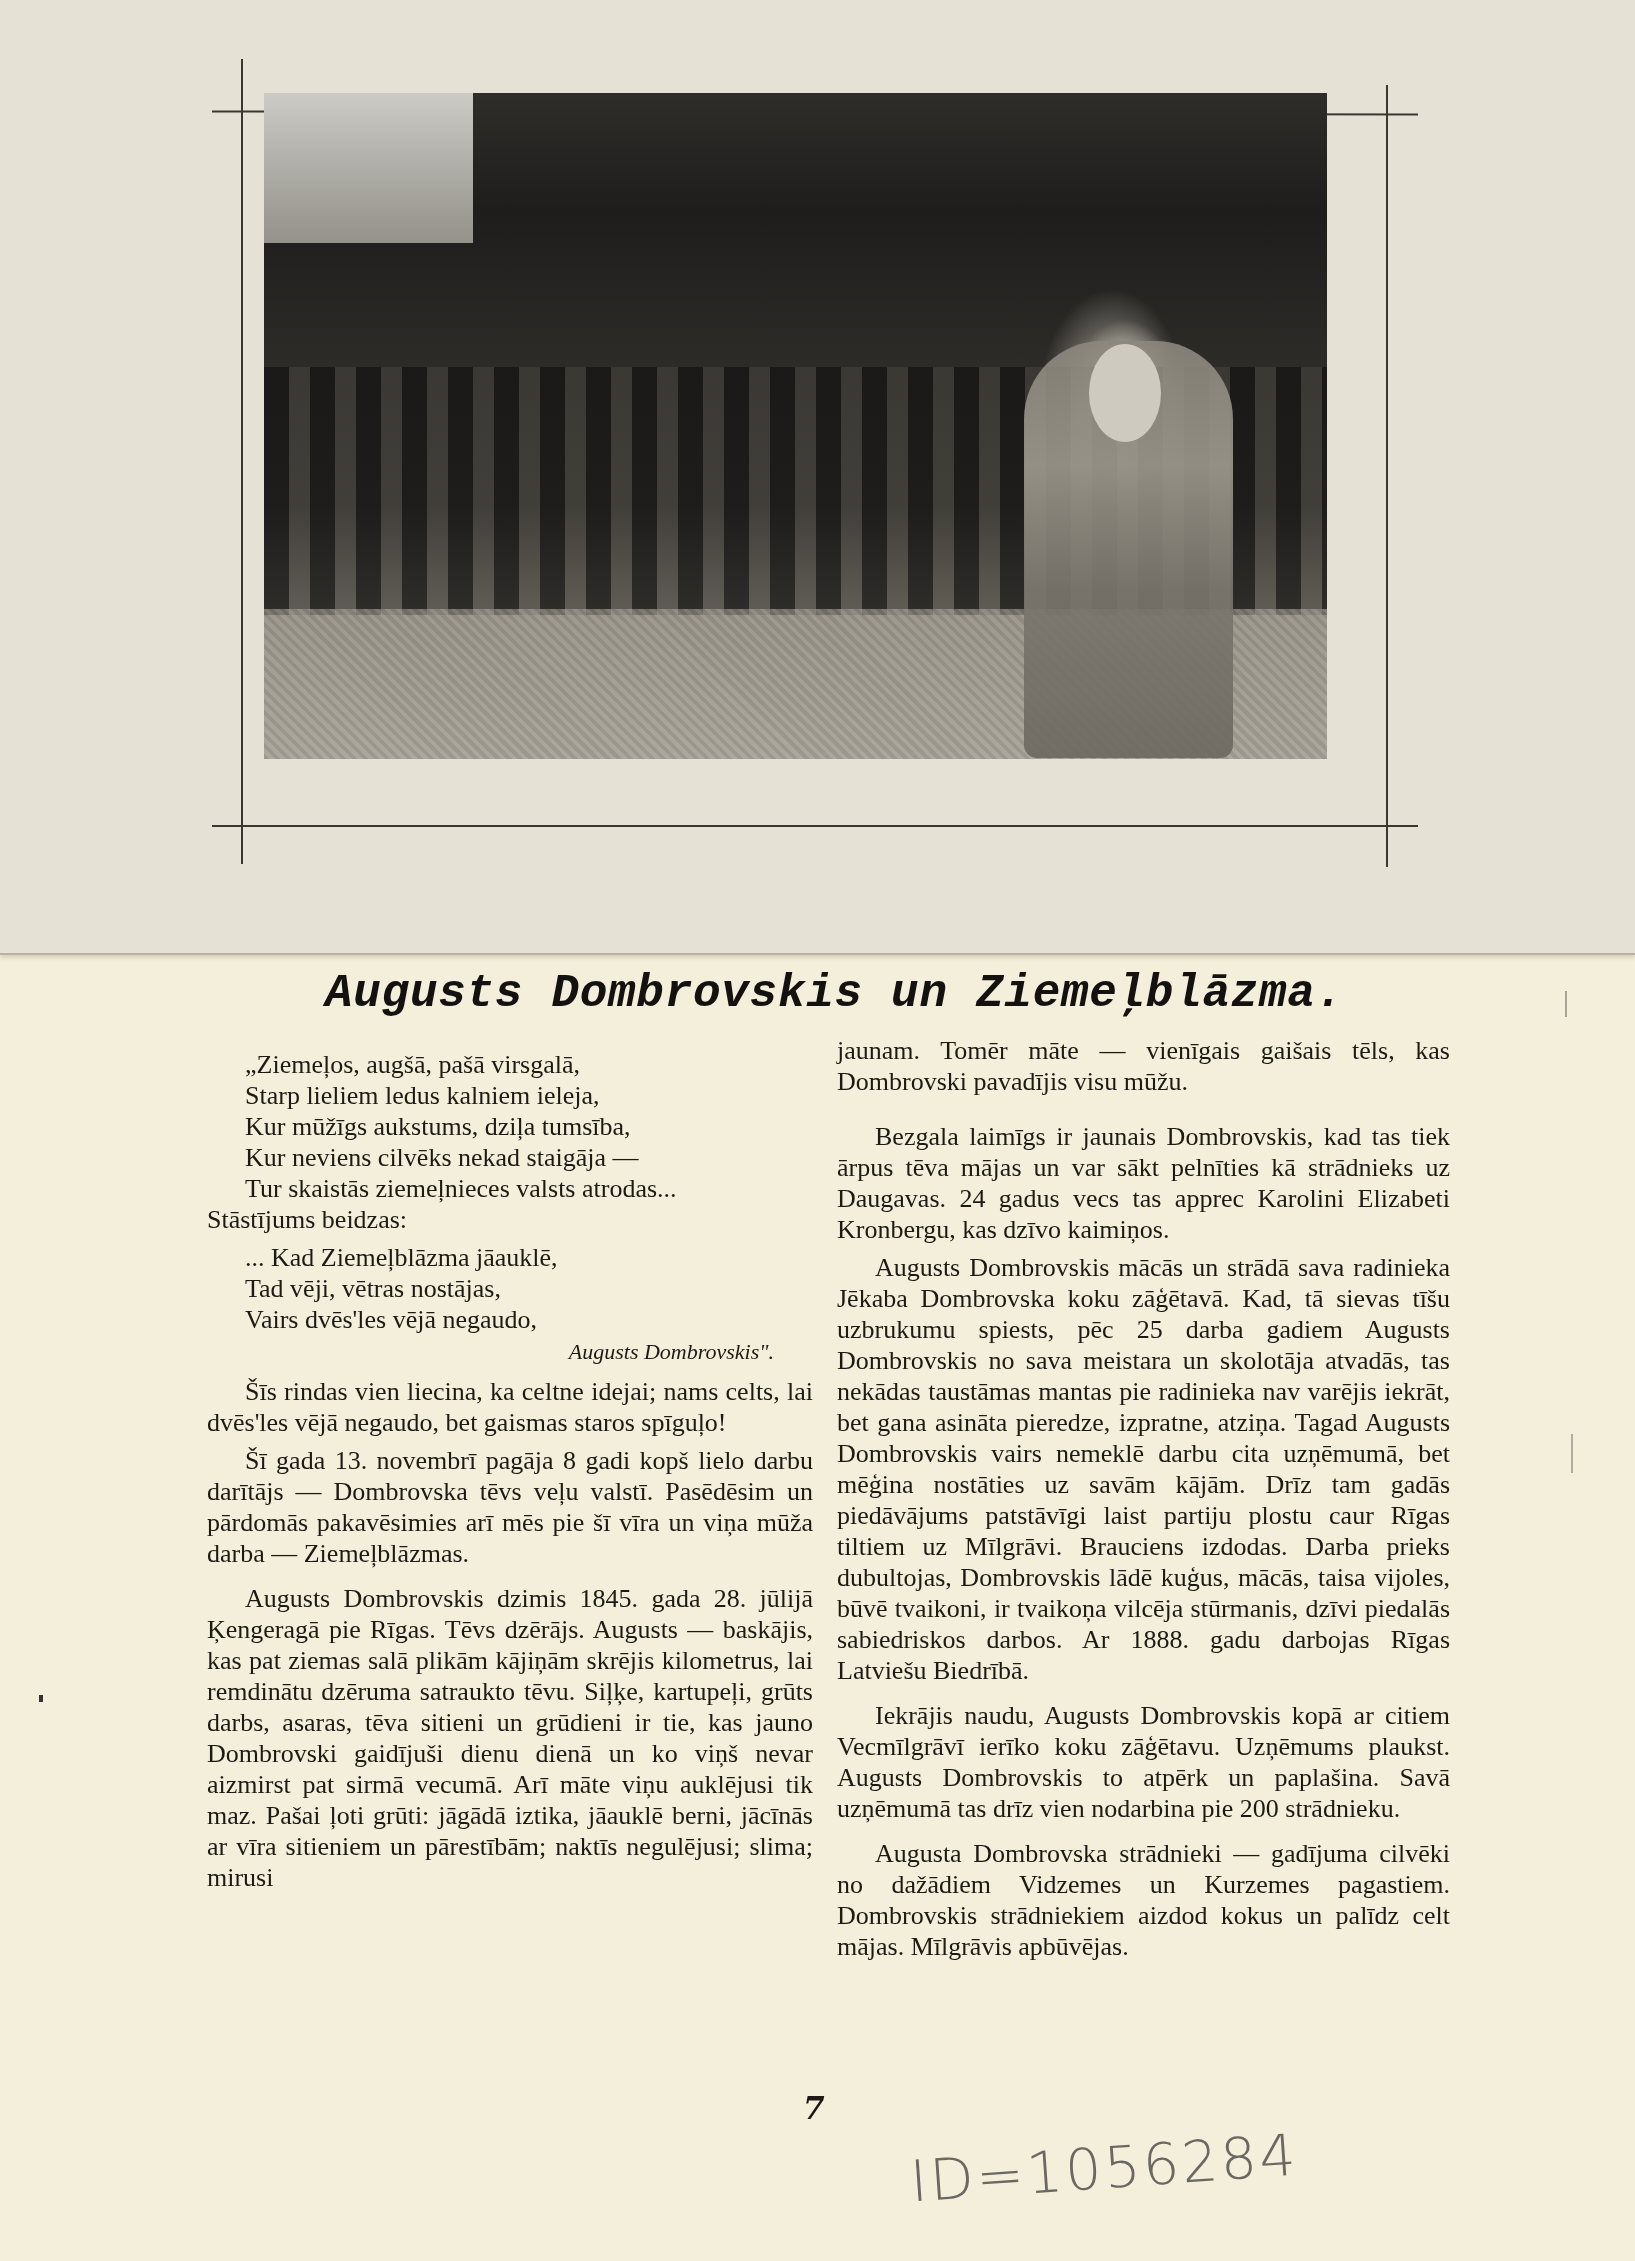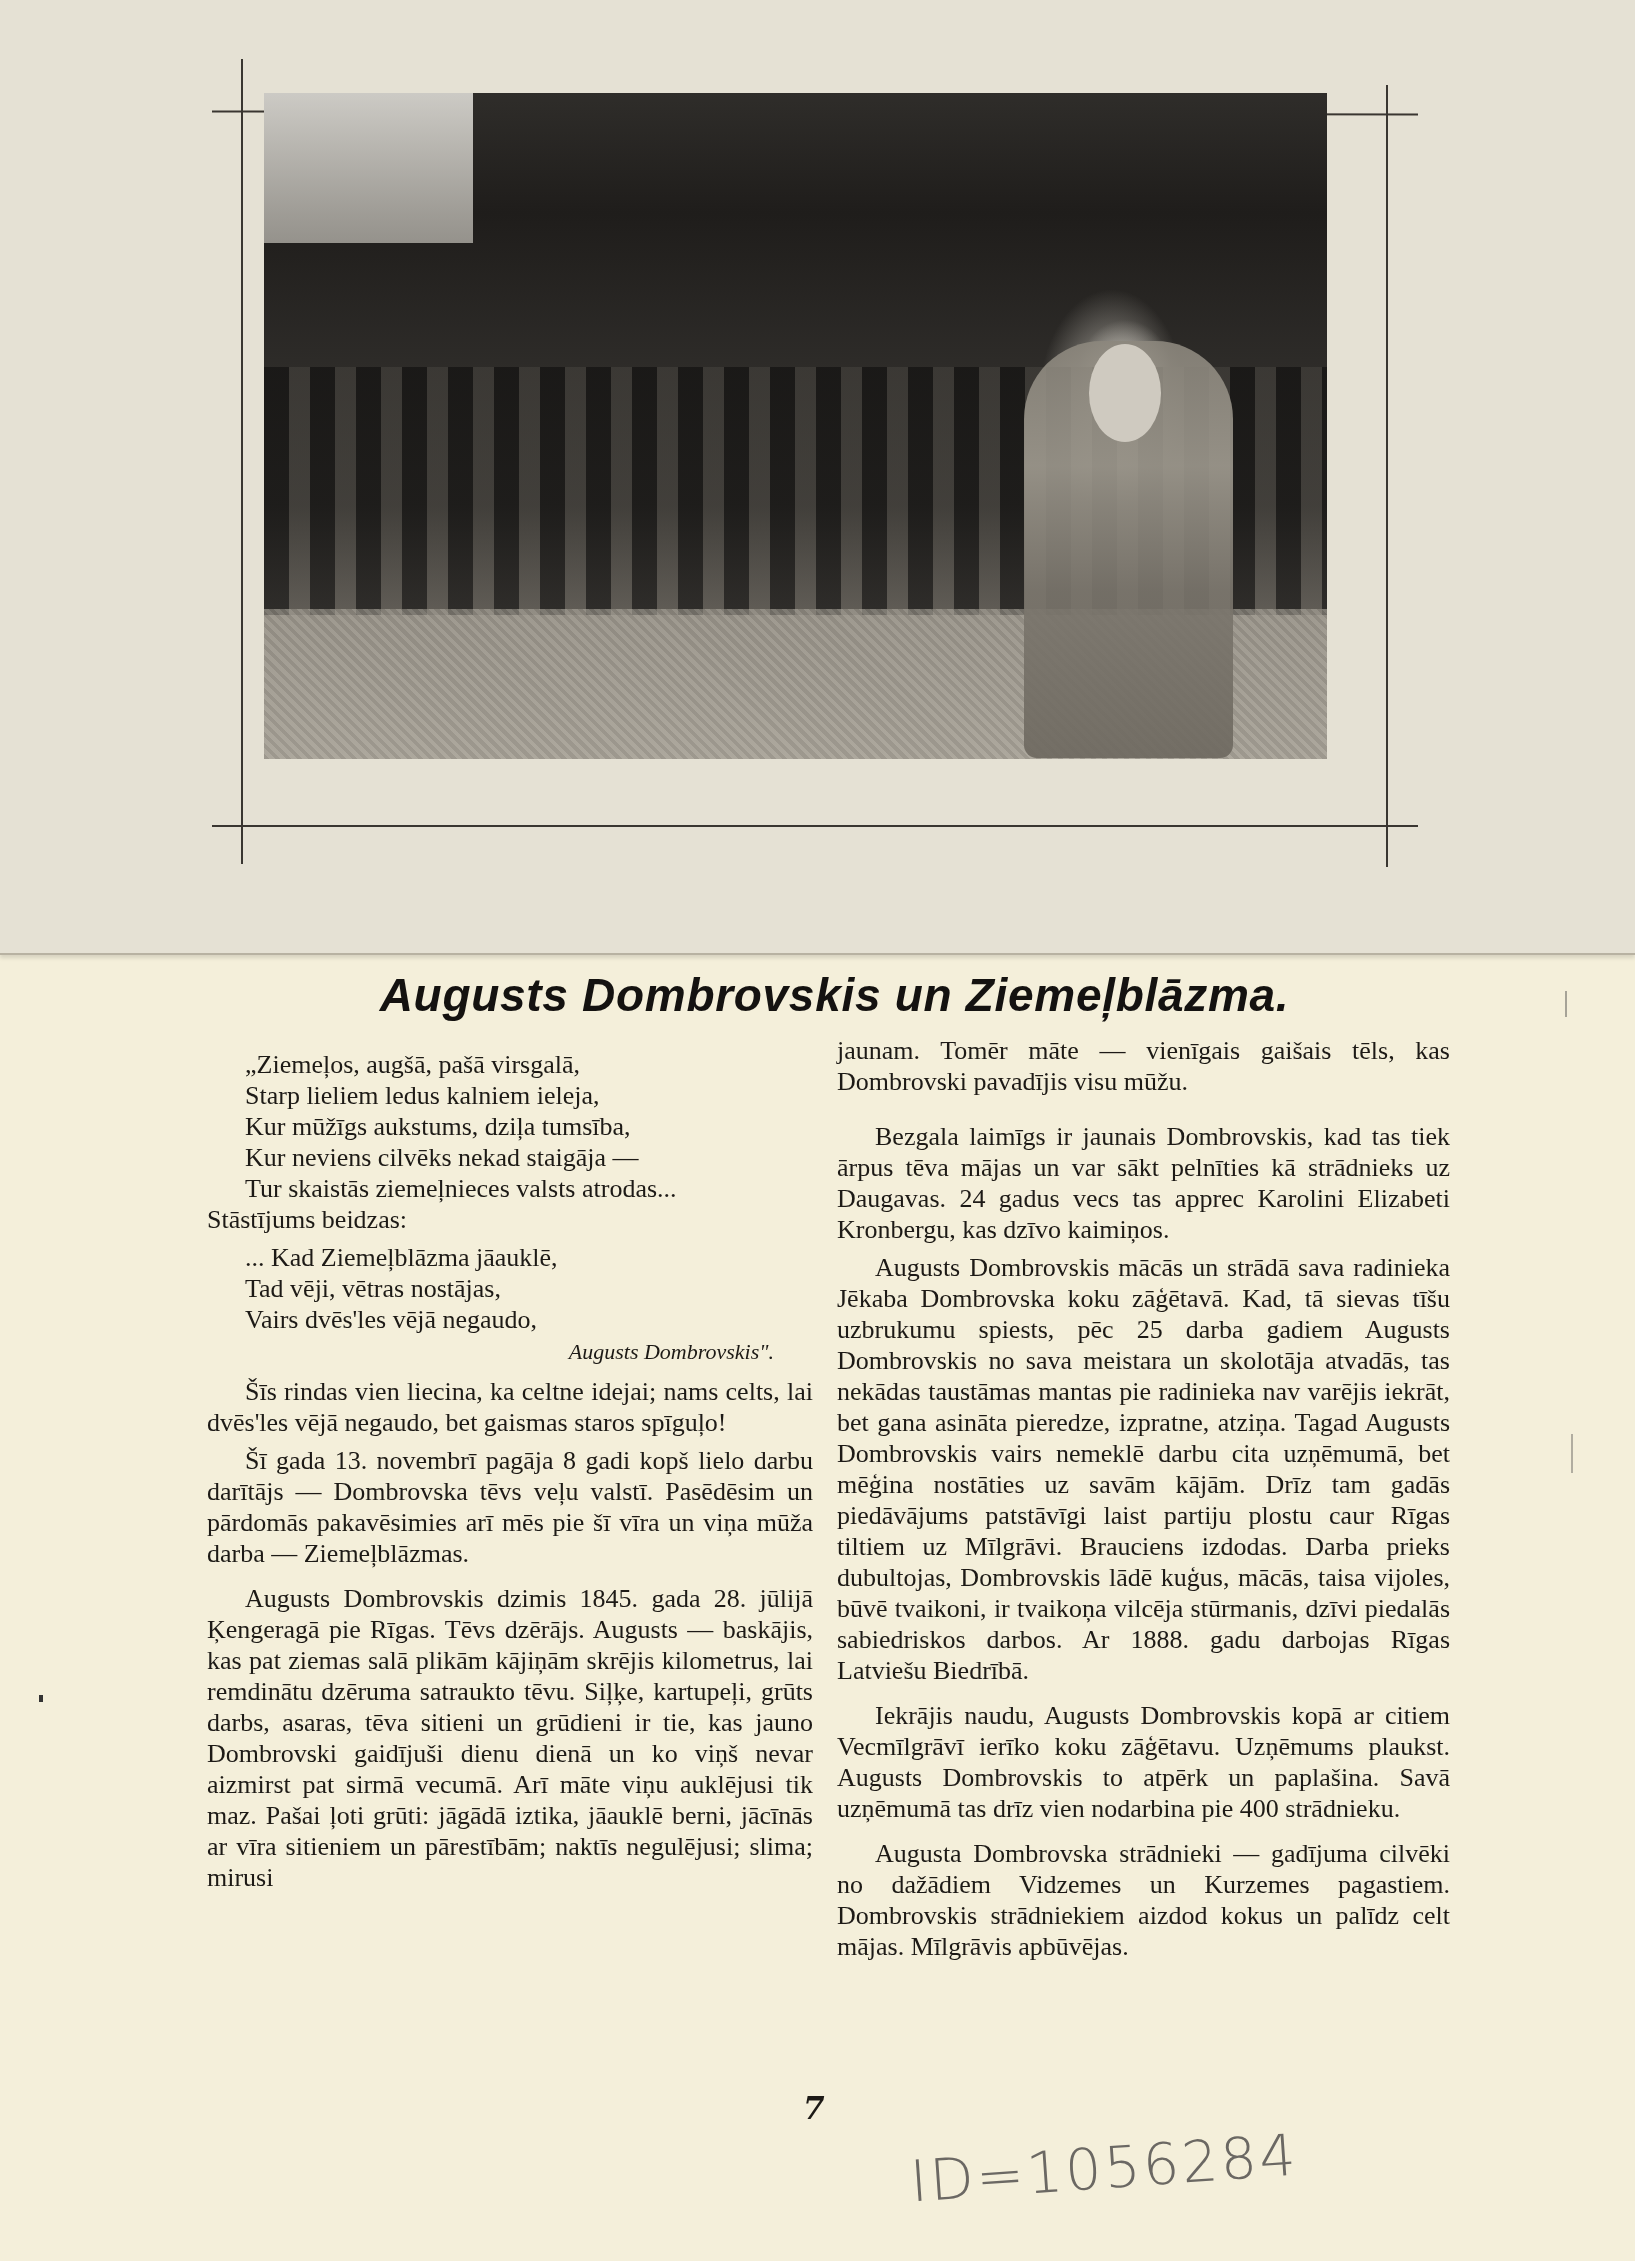--- a/index.html
+++ b/index.html
@@ -47,21 +47,21 @@
     background: #cfcac0; border-radius: 50%;
   }
   .photo .ground {
     position: absolute; left: 0; right: 0; bottom: 0; height: 150px;
     background: repeating-linear-gradient(45deg, #9a958b 0 3.9px, #b3aea3 3.9px 7.8px);
     opacity: 0.6;
   }
   
   .title {
     position: absolute; left: 215px; top: 968px; width: 1239px;
-    font-family: Liberation Sans, sans-serif; font-weight: bold; font-style: italic;
+    font-family: Liberation Mono, monospace; font-weight: bold; font-style: italic;
     font-size: 46px; letter-spacing: 0.7px; text-align: center; color: #141210;
   }
   .col {
     position: absolute; top: 1035px; width: 606px;
     font-size: 26px; line-height: 31px; text-align: justify;
     font-family: "Liberation Serif", serif;
   }
   .col.left { left: 207px; }
   .col.right { left: 837px; width: 613px; }
   .col p { margin: 0 0 6.5px 0; text-indent: 38px; }
@@ -118,21 +118,21 @@
   <div class="signature">Augusts Dombrovskis".</div>
   <p>Šīs rindas vien liecina, ka celtne idejai; nams celts, lai dvēs'les vējā negaudo, bet gaismas staros spīguļo!</p>
   <p>Šī gada 13. novembrī pagāja 8 gadi kopš lielo darbu darītājs — Dombrovska tēvs veļu valstī. Pasēdēsim un pārdomās pakavēsimies arī mēs pie šī vīra un viņa mūža darba — Ziemeļblāzmas.</p>
   <p style="margin-top:14.3px">Augusts Dombrovskis dzimis 1845. gada 28. jūlijā Ķengeragā pie Rīgas. Tēvs dzērājs. Augusts — baskājis, kas pat ziemas salā plikām kājiņām skrējis kilometrus, lai remdinātu dzēruma satraukto tēvu. Siļķe, kartupeļi, grūts darbs, asaras, tēva sitieni un grūdieni ir tie, kas jauno Dombrovski gaidījuši dienu dienā un ko viņš nevar aizmirst pat sirmā vecumā. Arī māte viņu auklējusi tik maz. Pašai ļoti grūti: jāgādā iztika, jāauklē berni, jācīnās ar vīra sitieniem un pārestībām; naktīs negulējusi; slima; mirusi</p>
 </div>
 
 <div class="col right">
   <p class="noindent">jaunam. Tomēr māte — vienīgais gaišais tēls, kas Dombrovski pavadījis visu mūžu.</p>
   <p style="margin-top:24px">Bezgala laimīgs ir jaunais Dombrovskis, kad tas tiek ārpus tēva mājas un var sākt pelnīties kā strādnieks uz Daugavas. 24 gadus vecs tas apprec Karolini Elizabeti Kronbergu, kas dzīvo kaimiņos.</p>
   <p>Augusts Dombrovskis mācās un strādā sava radinieka Jēkaba Dombrovska koku zāģētavā. Kad, tā sievas tīšu uzbrukumu spiests, pēc 25 darba gadiem Augusts Dombrovskis no sava meistara un skolotāja atvadās, tas nekādas taustāmas mantas pie radinieka nav varējis iekrāt, bet gana asināta pieredze, izpratne, atziņa. Tagad Augusts Dombrovskis vairs nemeklē darbu cita uzņēmumā, bet mēģina nostāties uz savām kājām. Drīz tam gadās piedāvājums patstāvīgi laist partiju plostu caur Rīgas tiltiem uz Mīlgrāvi. Brauciens izdodas. Darba prieks dubultojas, Dombrovskis lādē kuģus, mācās, taisa vijoles, būvē tvaikoni, ir tvaikoņa vilcēja stūrmanis, dzīvi piedalās sabiedriskos darbos. Ar 1888. gadu darbojas Rīgas Latviešu Biedrībā.</p>
-  <p style="margin-top:14.3px">Iekrājis naudu, Augusts Dombrovskis kopā ar citiem Vecmīlgrāvī ierīko koku zāģētavu. Uzņēmums plaukst. Augusts Dombrovskis to atpērk un paplašina. Savā uzņēmumā tas drīz vien nodarbina pie 400 strādnieku.</p>
+  <p style="margin-top:14.3px">Iekrājis naudu, Augusts Dombrovskis kopā ar citiem Vecmīlgrāvī ierīko koku zāģētavu. Uzņēmums plaukst. Augusts Dombrovskis to atpērk un paplašina. Savā uzņēmumā tas drīz vien nodarbina pie 200 strādnieku.</p>
   <p style="margin-top:14.3px">Augusta Dombrovska strādnieki — gadījuma cilvēki no dažādiem Vidzemes un Kurzemes pagastiem. Dombrovskis strādniekiem aizdod kokus un palīdz celt mājas. Mīlgrāvis apbūvējas.</p>
 </div>
 
 <div class="page-number">7</div>
 <div class="handwritten-id">ID=1056284</div>
 
 <div class="edge-mark" style="left:39px; top:1695px; width:3.9px; height:6.5px;"></div>
 <div class="edge-mark" style="left:1565px; top:991px; width:2px; height:26px; opacity:0.4;"></div>
 <div class="edge-mark" style="left:1571px; top:1434px; width:2px; height:39px; opacity:0.35;"></div>
 

